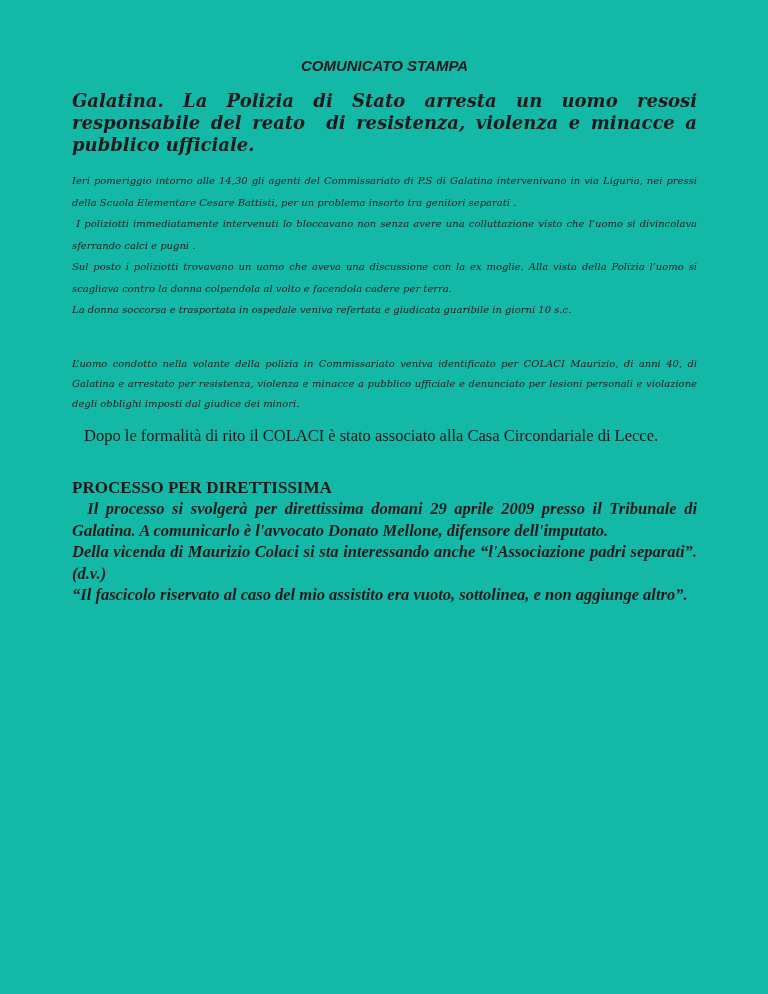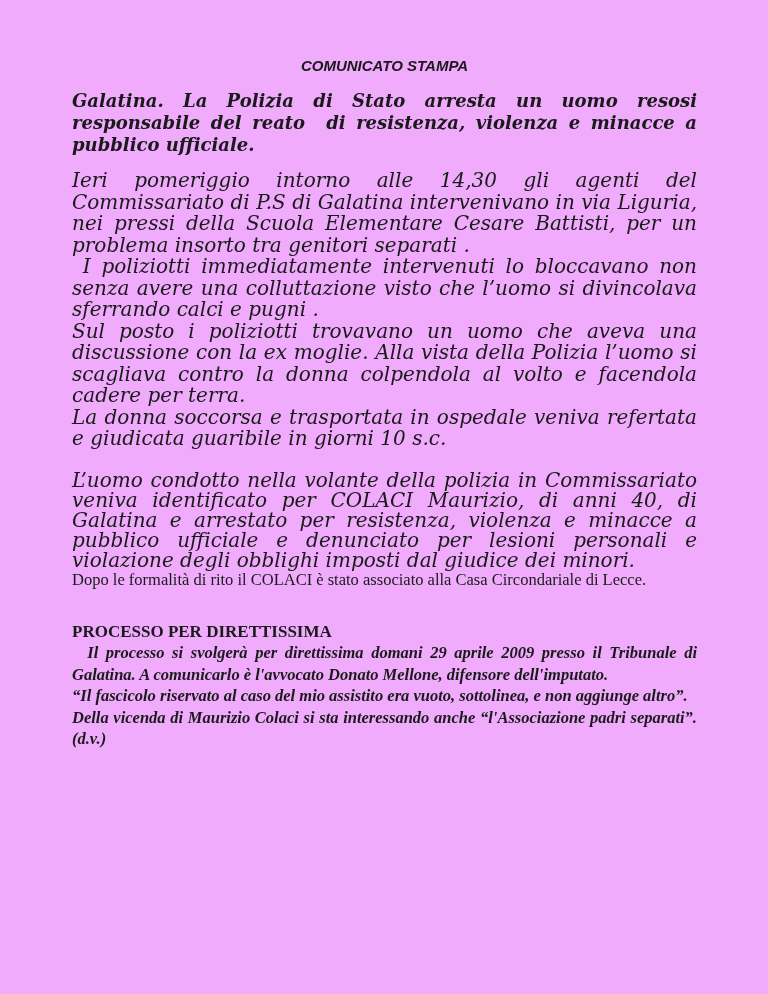--- a/index.html
+++ b/index.html
@@ -4,21 +4,21 @@
 <style>
   html, body {
     margin: 0;
     padding: 0;
     background: #ffffff;
   }
   .page {
     position: relative;
     width: 768px;
     height: 994px;
-    background: #f0abfc;
+    background: #14b8a6;
     box-sizing: border-box;
     padding: 57px 71px 0 72px;
     overflow: hidden;
     color: #1a1a1a;
   }
   .press-header {
     font-family: "Liberation Sans", sans-serif;
     font-style: italic;
     font-weight: bold;
     font-size: 15px;
@@ -33,41 +33,41 @@
     font-size: 18px;
     line-height: 22px;
     text-align: justify;
     margin: 15px 0 0 0;
     white-space: pre-wrap;
   }
   .body-italic {
     font-family: "DejaVu Serif", serif;
     font-style: italic;
     font-weight: normal;
-    font-size: 20px;
+    font-size: 10px;
     line-height: 21.5px;
     text-align: justify;
     margin: 0;
     white-space: pre-wrap;
   }
   .first-body {
     margin-top: 14px;
   }
   .arrest-para {
-    margin-top: 20px;
+    margin-top: 33px;
     line-height: 20px;
   }
   .body-roman {
     font-family: "Liberation Serif", serif;
     font-style: normal;
     font-weight: normal;
     font-size: 16.5px;
     line-height: 19.5px;
     text-align: justify;
-    margin: 0;
+    margin: 12px;
     white-space: pre-wrap;
   }
   .dateline {
     text-align: left;
   }
   .section2-heading {
     font-family: "Liberation Serif", serif;
     font-style: normal;
     font-weight: bold;
     font-size: 17px;
@@ -105,17 +105,17 @@
 
   <p class="body-italic arrest-para">L’uomo condotto nella volante della polizia in Commissariato veniva identificato per COLACI Maurizio, di anni 40, di Galatina e arrestato per resistenza, violenza e minacce a pubblico ufficiale e denunciato per lesioni personali e violazione degli obblighi imposti dal giudice dei minori.</p>
 
   <p class="body-roman">Dopo le formalità di rito il COLACI è stato associato alla Casa Circondariale di Lecce.</p>
 
 
   <p class="section2-heading">PROCESSO PER DIRETTISSIMA</p>
 
   <p class="body-bold-italic">  Il processo si svolgerà per direttissima domani 29 aprile 2009 presso il Tribunale di Galatina. A comunicarlo è l'avvocato Donato Mellone, difensore dell'imputato.</p>
 
+  <p class="body-bold-italic">Della vicenda di Maurizio Colaci si sta interessando anche “l'Associazione padri separati”.(d.v.)</p>
+
   <p class="body-bold-italic">“Il fascicolo riservato al caso del mio assistito era vuoto, sottolinea, e non aggiunge altro”.</p>
-
-  <p class="body-bold-italic">Della vicenda di Maurizio Colaci si sta interessando anche “l'Associazione padri separati”.(d.v.)</p>
 
 </div>
 
 </body></html>

